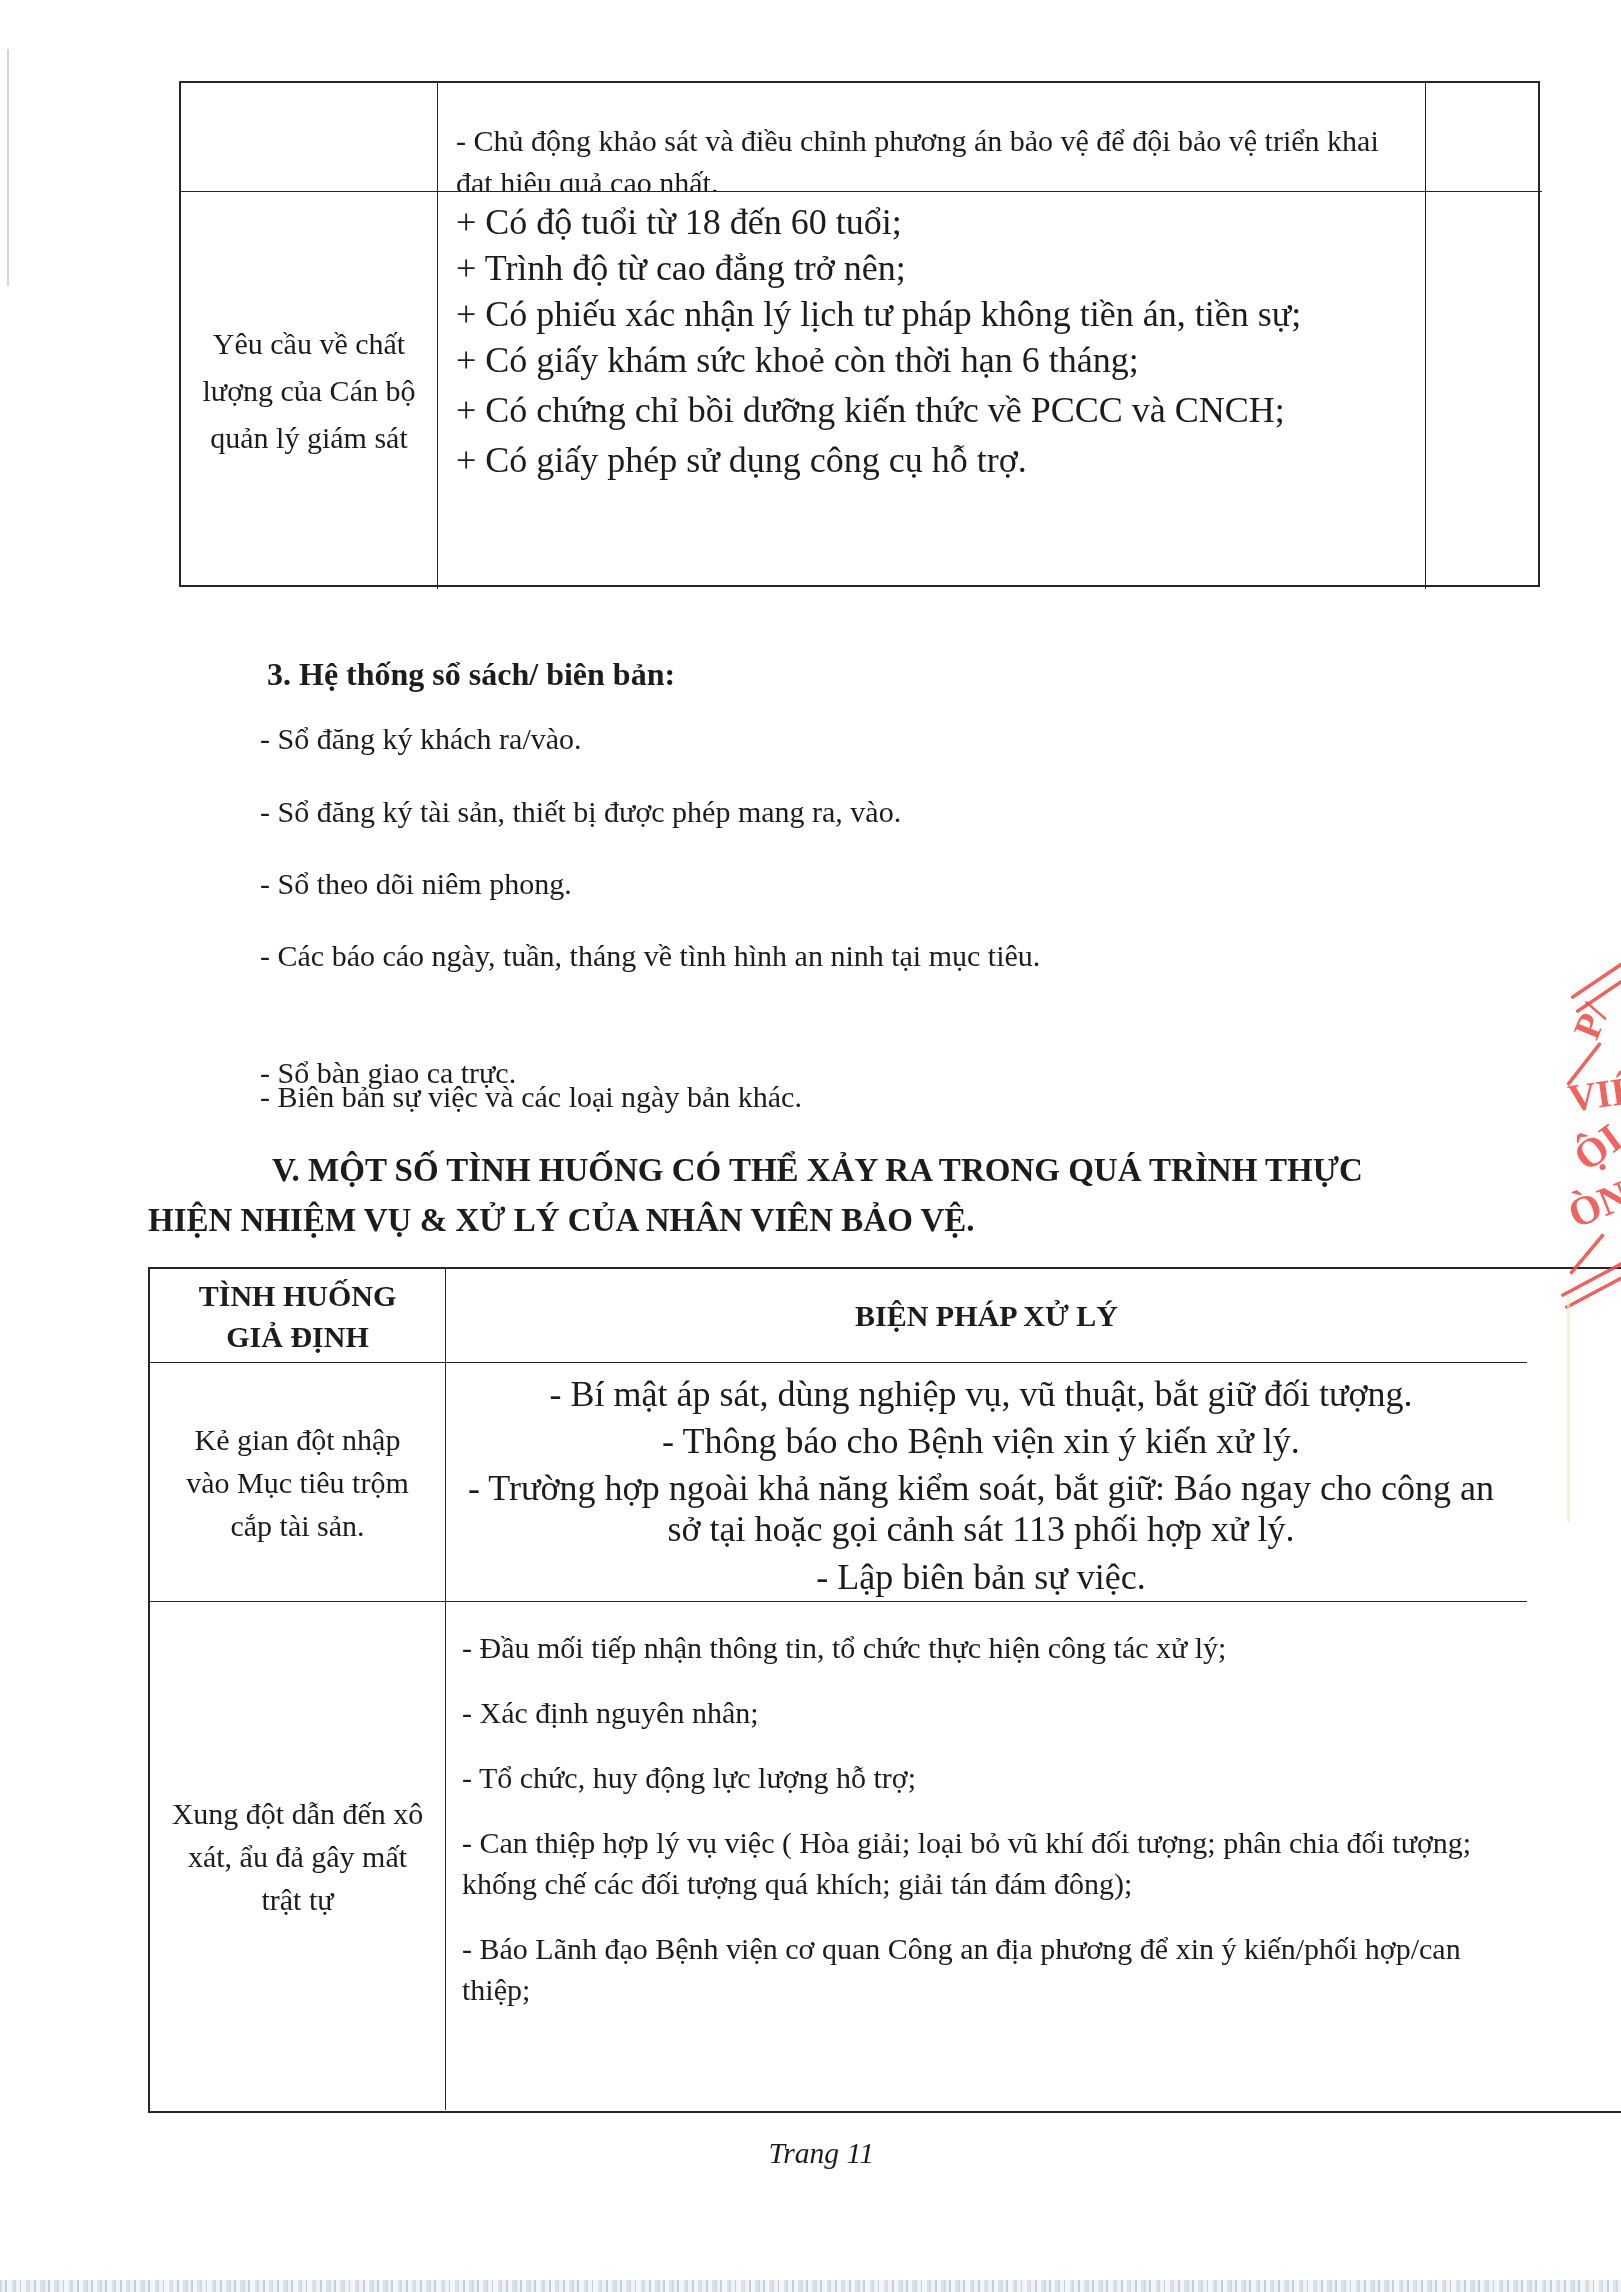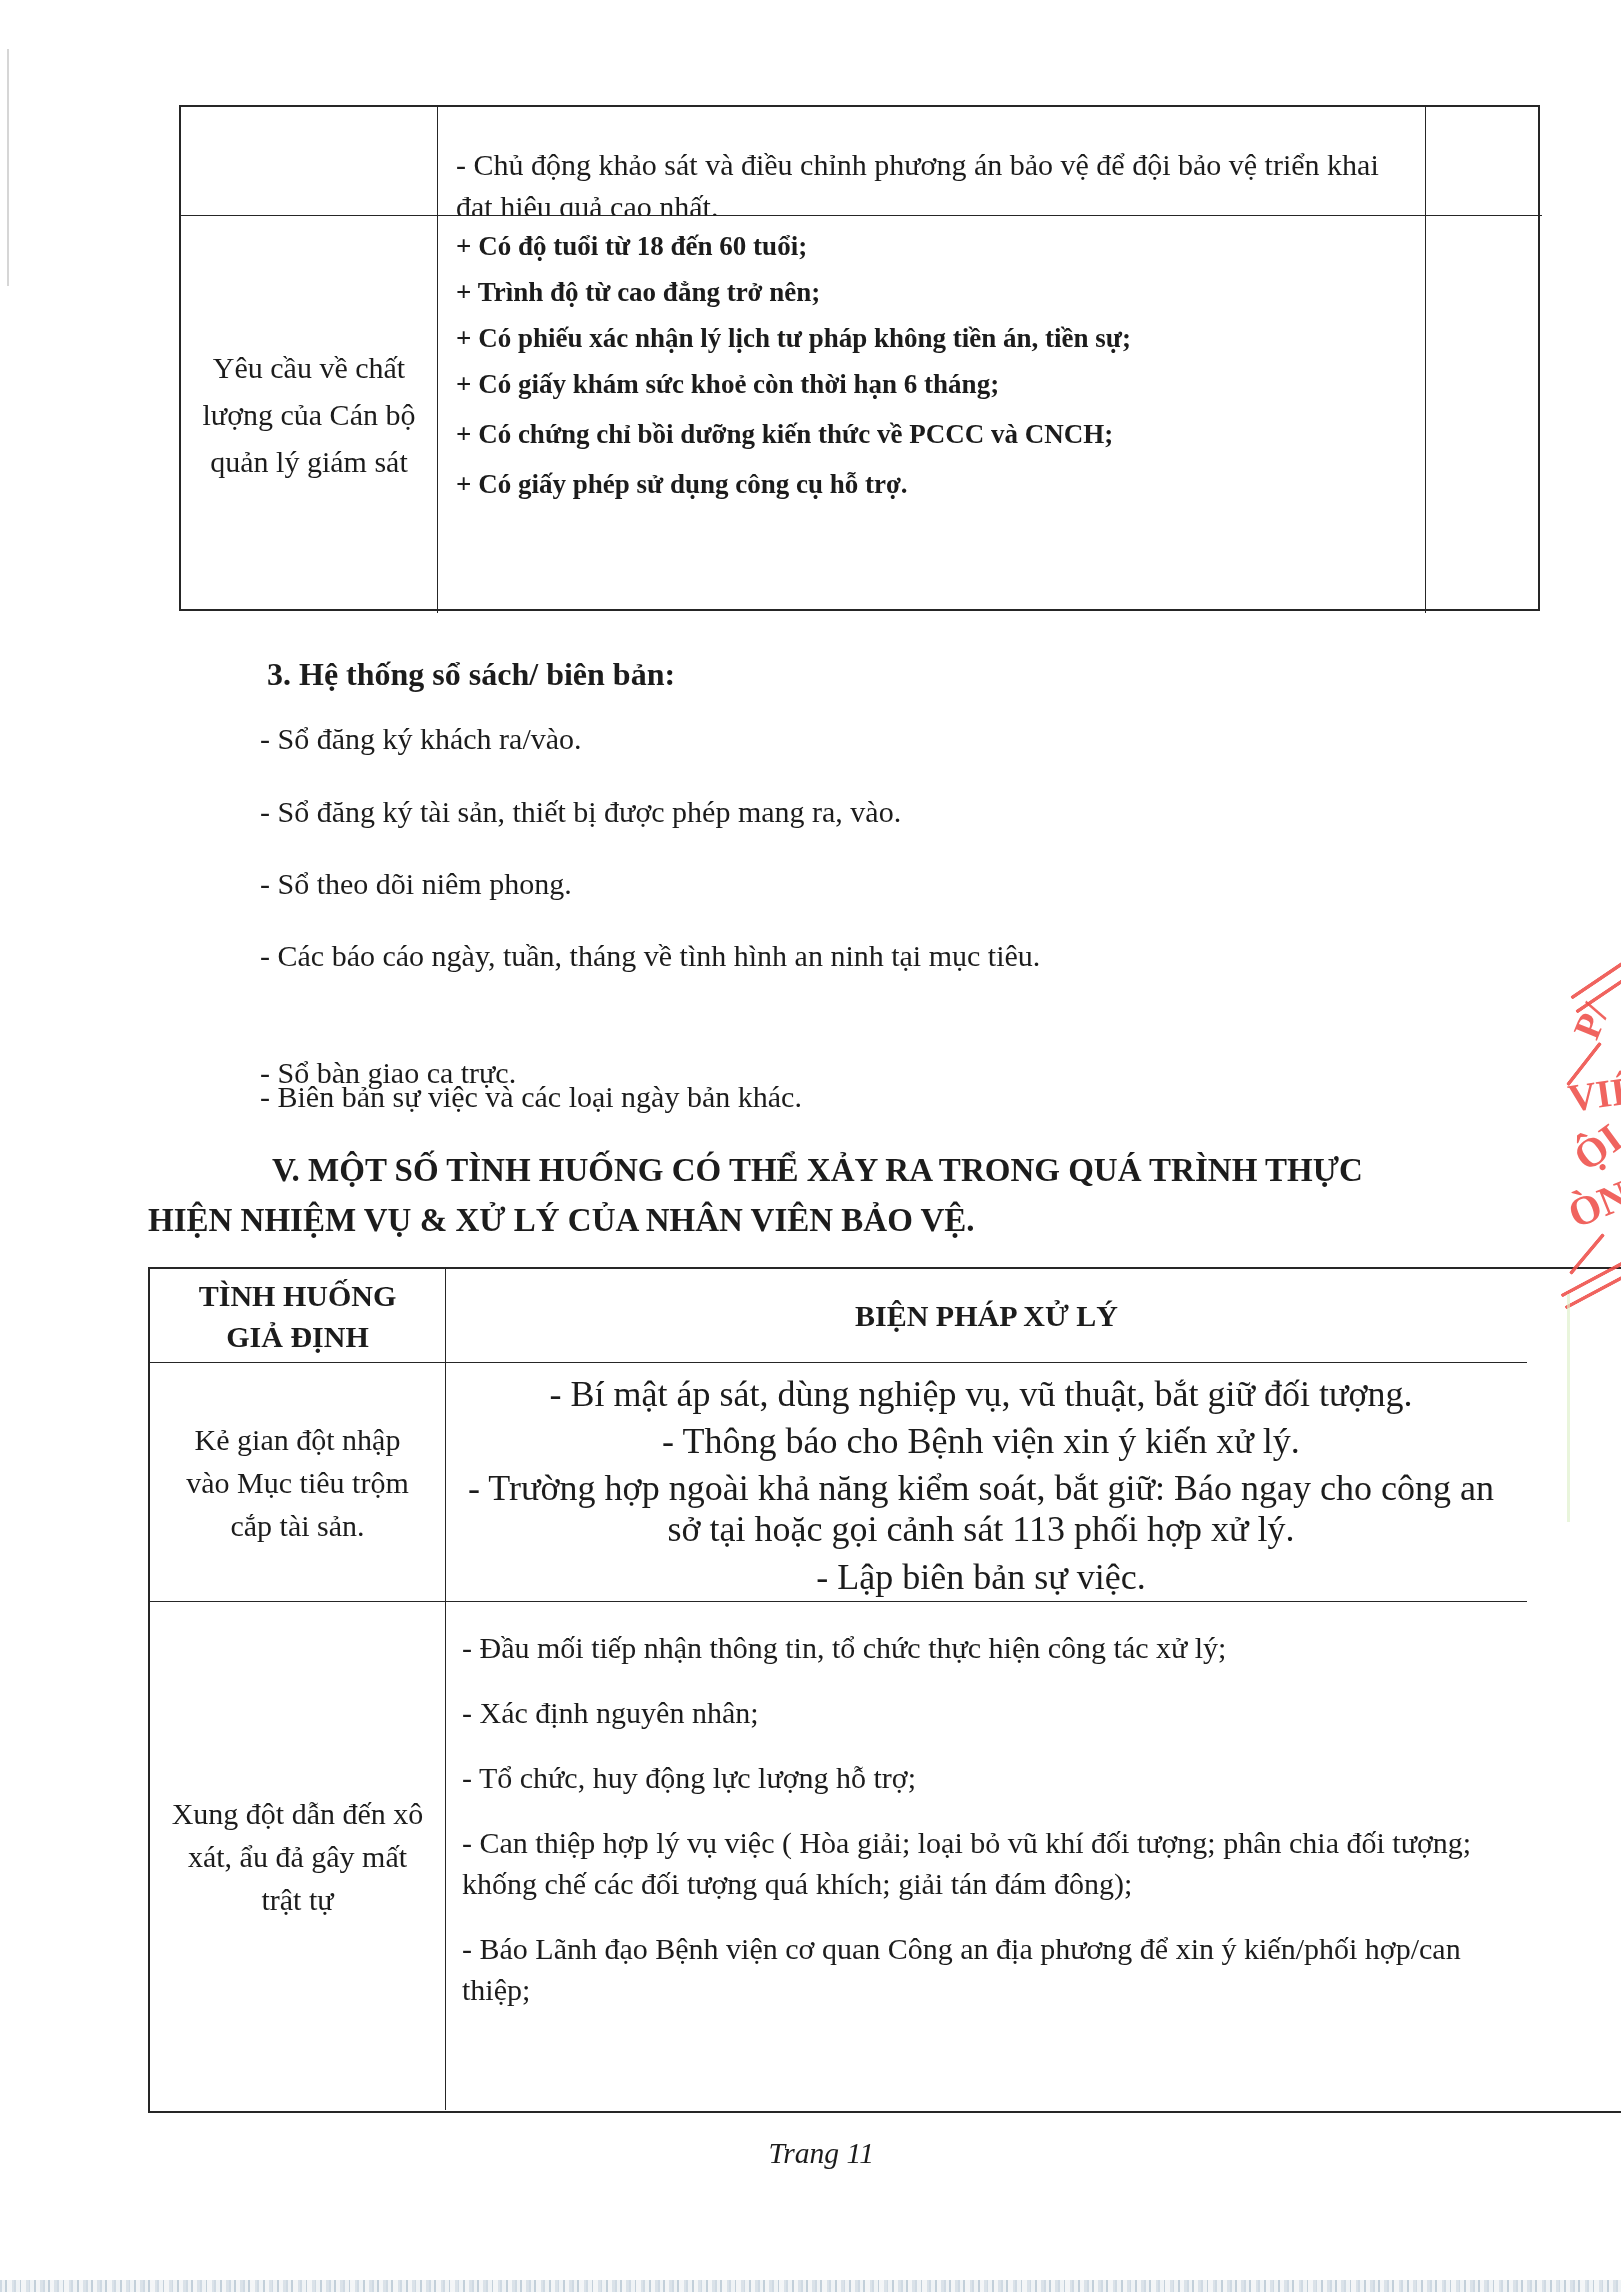--- a/index.html
+++ b/index.html
@@ -12,27 +12,26 @@
     overflow:hidden;
   }
   
   .t1{
     position:absolute;left:179px;top:81px;width:1361px;height:506px;
     display:grid;
     grid-template-columns:257px 988px 116px;
     grid-template-rows:109px 397px;
     border:2.7px solid #262626;
     box-sizing:border-box;
-    margin-top:24px;
   }
   .t1 .cell{border-right:1.8px solid #262626;border-bottom:1.8px solid #262626;box-sizing:border-box;overflow:hidden;}
   .t1 .cell.lastcol{border-right:none;}
   .t1 .cell.lastrow{border-bottom:none;}
   .t1 .content1{padding:7.2px 21.5px 0 18px;font-size:30px;line-height:42px;}
-  .t1 .content2{padding:10.7px 21.5px 0 18px;font-size:27px;font-weight:bold;}
+  .t1 .content2{padding:10.7px 21.5px 0 18px;font-size:36px;}
   .t1 .content2 p{margin:0 0 7.2px 0;line-height:39px;}
   .t1 .content2 p.gap{margin-top:10.7px;}
   .t1 .labelcell{display:flex;align-items:center;justify-content:center;text-align:center;
     font-size:30px;line-height:47px;padding:0 16px;}
   
   .h3x{position:absolute;left:267px;top:656px;font-size:32px;font-weight:bold;}
   .li3{position:absolute;left:260px;font-size:30px;line-height:39px;}
   
   .h5x{position:absolute;left:148px;top:1145px;width:1317px;font-size:33px;font-weight:bold;line-height:50px;}
   .h5x .l1{margin:0 0 0 124px;}

